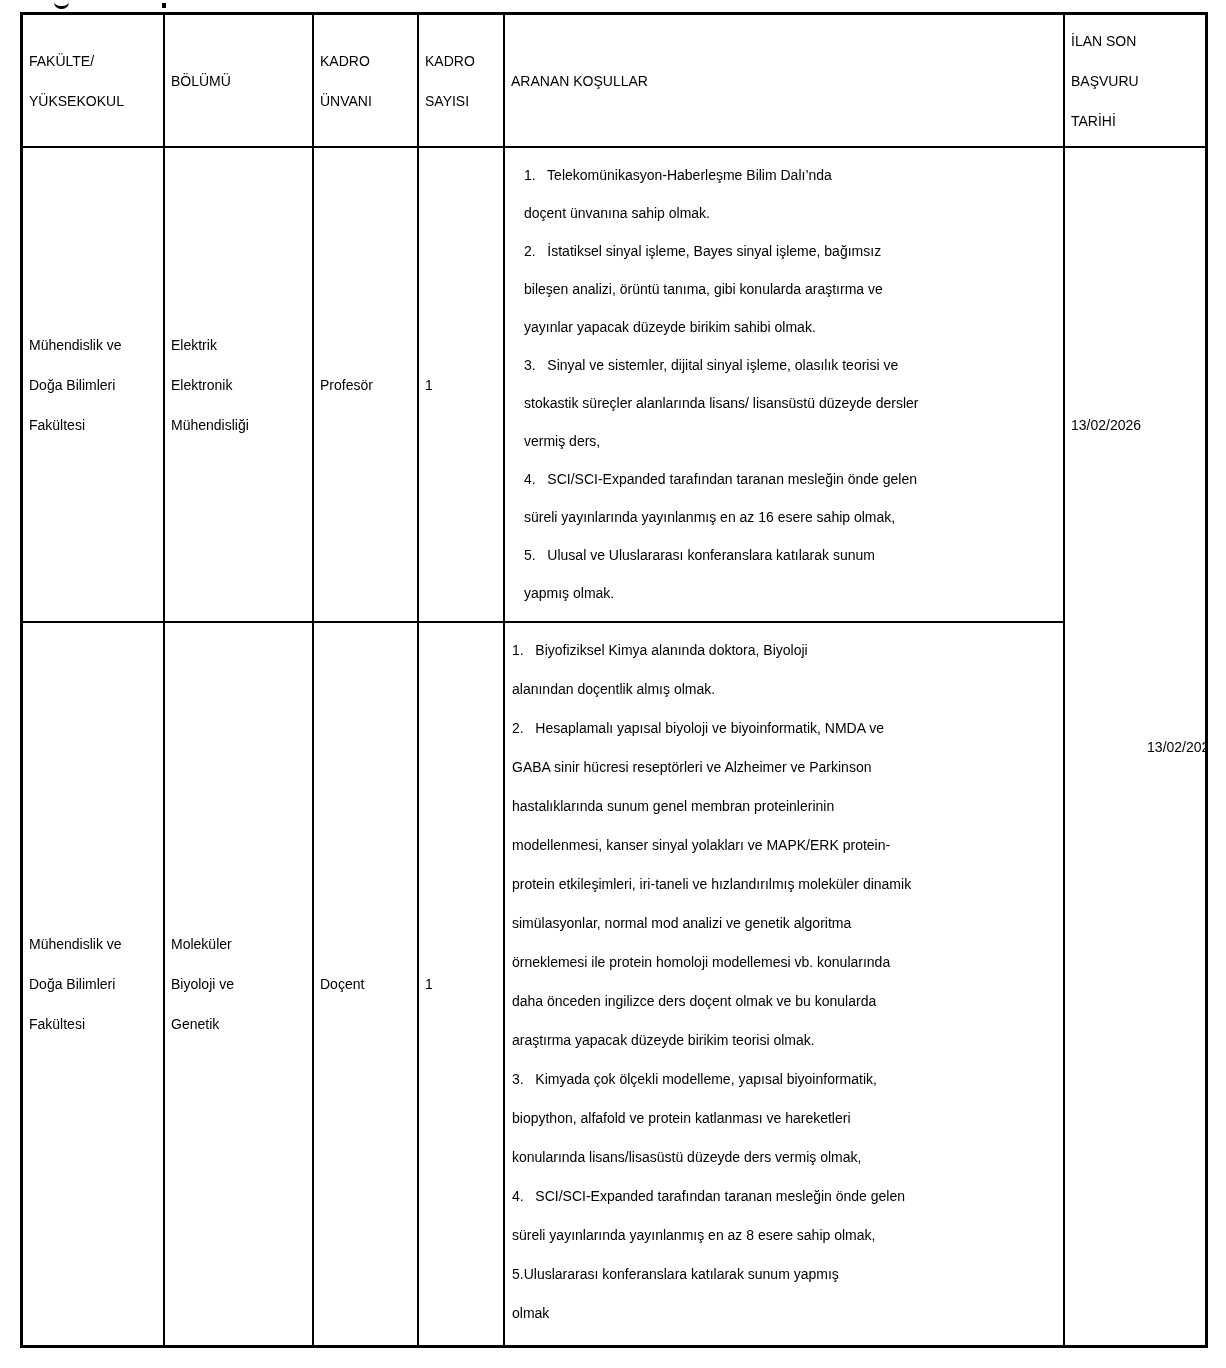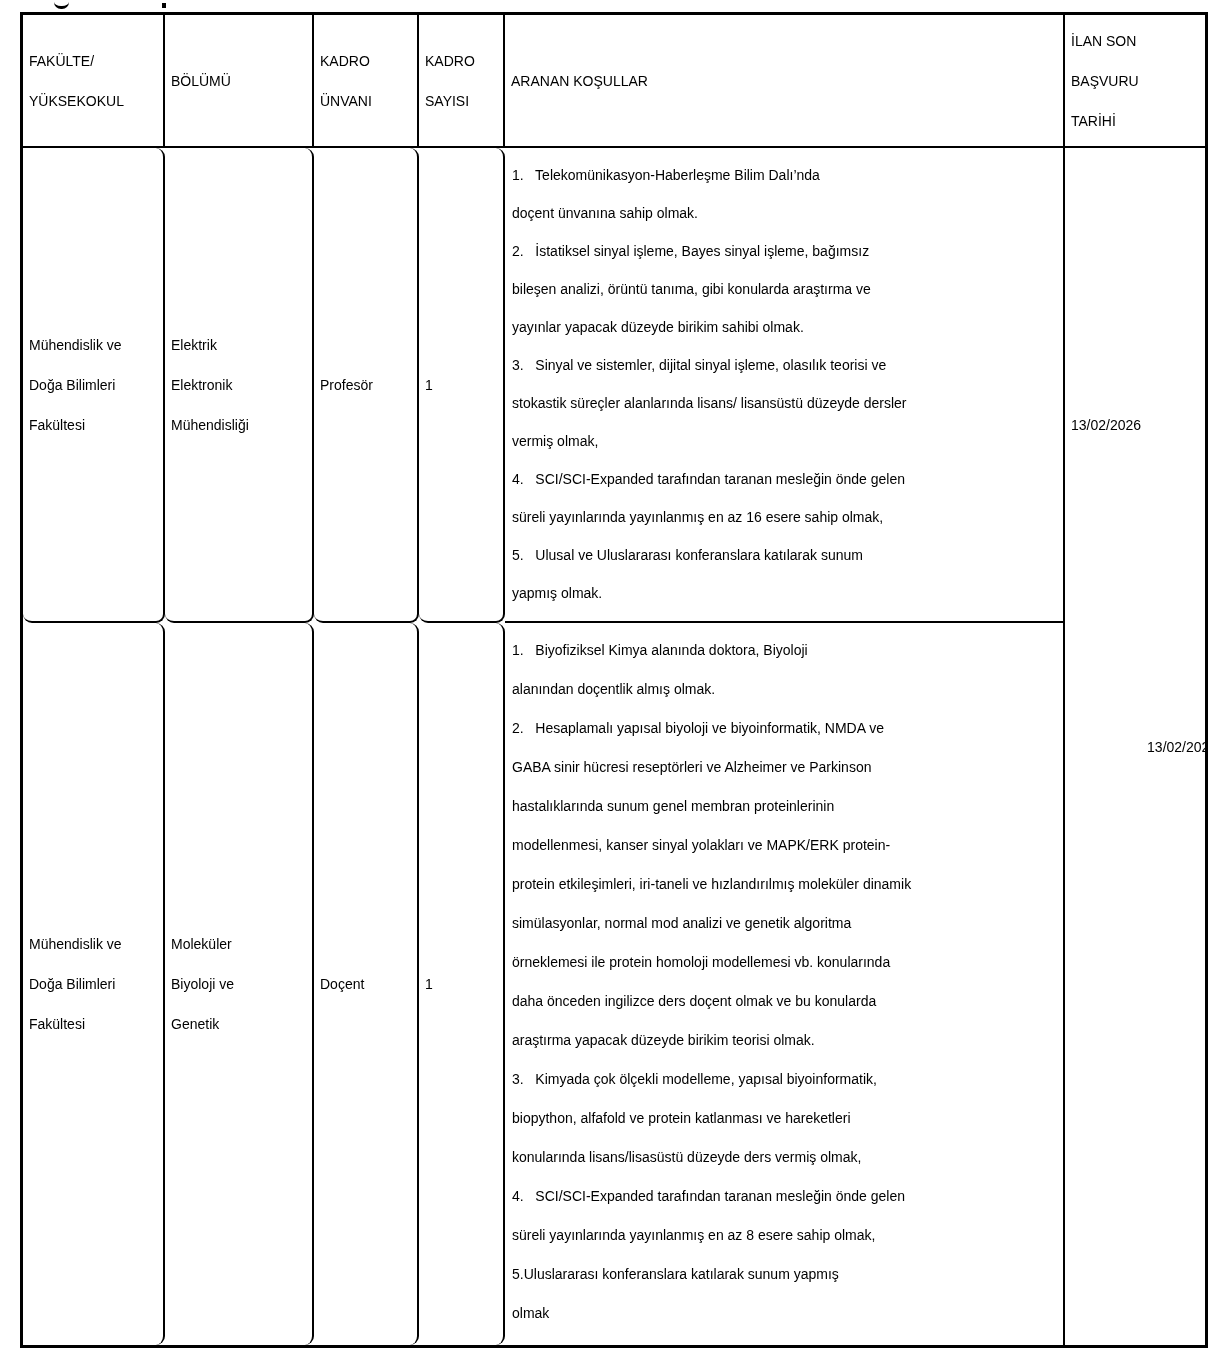--- a/index.html
+++ b/index.html
@@ -58,27 +58,26 @@
     padding: 0 6px;
     line-height: 40px;
     white-space: pre-line;
   }
   .vcell {
     display: flex;
     align-items: center;
     padding: 0 6px;
     line-height: 40px;
     white-space: pre-line;
-    border-radius: 9px;
   }
   .kosullar {
     padding: 8px 6px 0 7px;
   }
   .kosullar .cond-line { white-space: pre; }
-  .kosullar.r1 .cond-line { line-height: 38px; }
+  .kosullar.r1 .cond-line { line-height: 38px; margin-left: 12px; }
   .kosullar.r2 .cond-line { line-height: 39px; }
   .date-merged {
     grid-column: 6;
     grid-row: 2 / 4;
     display: flex;
     flex-direction: row;
   }
   .date-sec1 {
     height: 475px;
     display: flex;
@@ -124,21 +123,21 @@
     <div class="cell vcell">Profesör</div>
     <div class="cell vcell">1</div>
     <div class="cell kosullar r1">
         <div class="cond-line">1.   Telekomünikasyon-Haberleşme Bilim Dalı’nda</div>
         <div class="cond-line">doçent ünvanına sahip olmak.</div>
         <div class="cond-line">2.   İstatiksel sinyal işleme, Bayes sinyal işleme, bağımsız</div>
         <div class="cond-line">bileşen analizi, örüntü tanıma, gibi konularda araştırma ve</div>
         <div class="cond-line">yayınlar yapacak düzeyde birikim sahibi olmak.</div>
         <div class="cond-line">3.   Sinyal ve sistemler, dijital sinyal işleme, olasılık teorisi ve</div>
         <div class="cond-line">stokastik süreçler alanlarında lisans/ lisansüstü düzeyde dersler</div>
-        <div class="cond-line">vermiş olmak,</div>
+        <div class="cond-line">vermiş ders,</div>
         <div class="cond-line">4.   SCI/SCI-Expanded tarafından taranan mesleğin önde gelen</div>
         <div class="cond-line">süreli yayınlarında yayınlanmış en az 16 esere sahip olmak,</div>
         <div class="cond-line">5.   Ulusal ve Uluslararası konferanslara katılarak sunum</div>
         <div class="cond-line">yapmış olmak.</div>
       </div>
 
     <div class="cell date-merged last-col last-row">
       <div class="date-sec1">13/02/2026</div>
       <div class="date-sec2">13/02/2026</div>
     </div>

